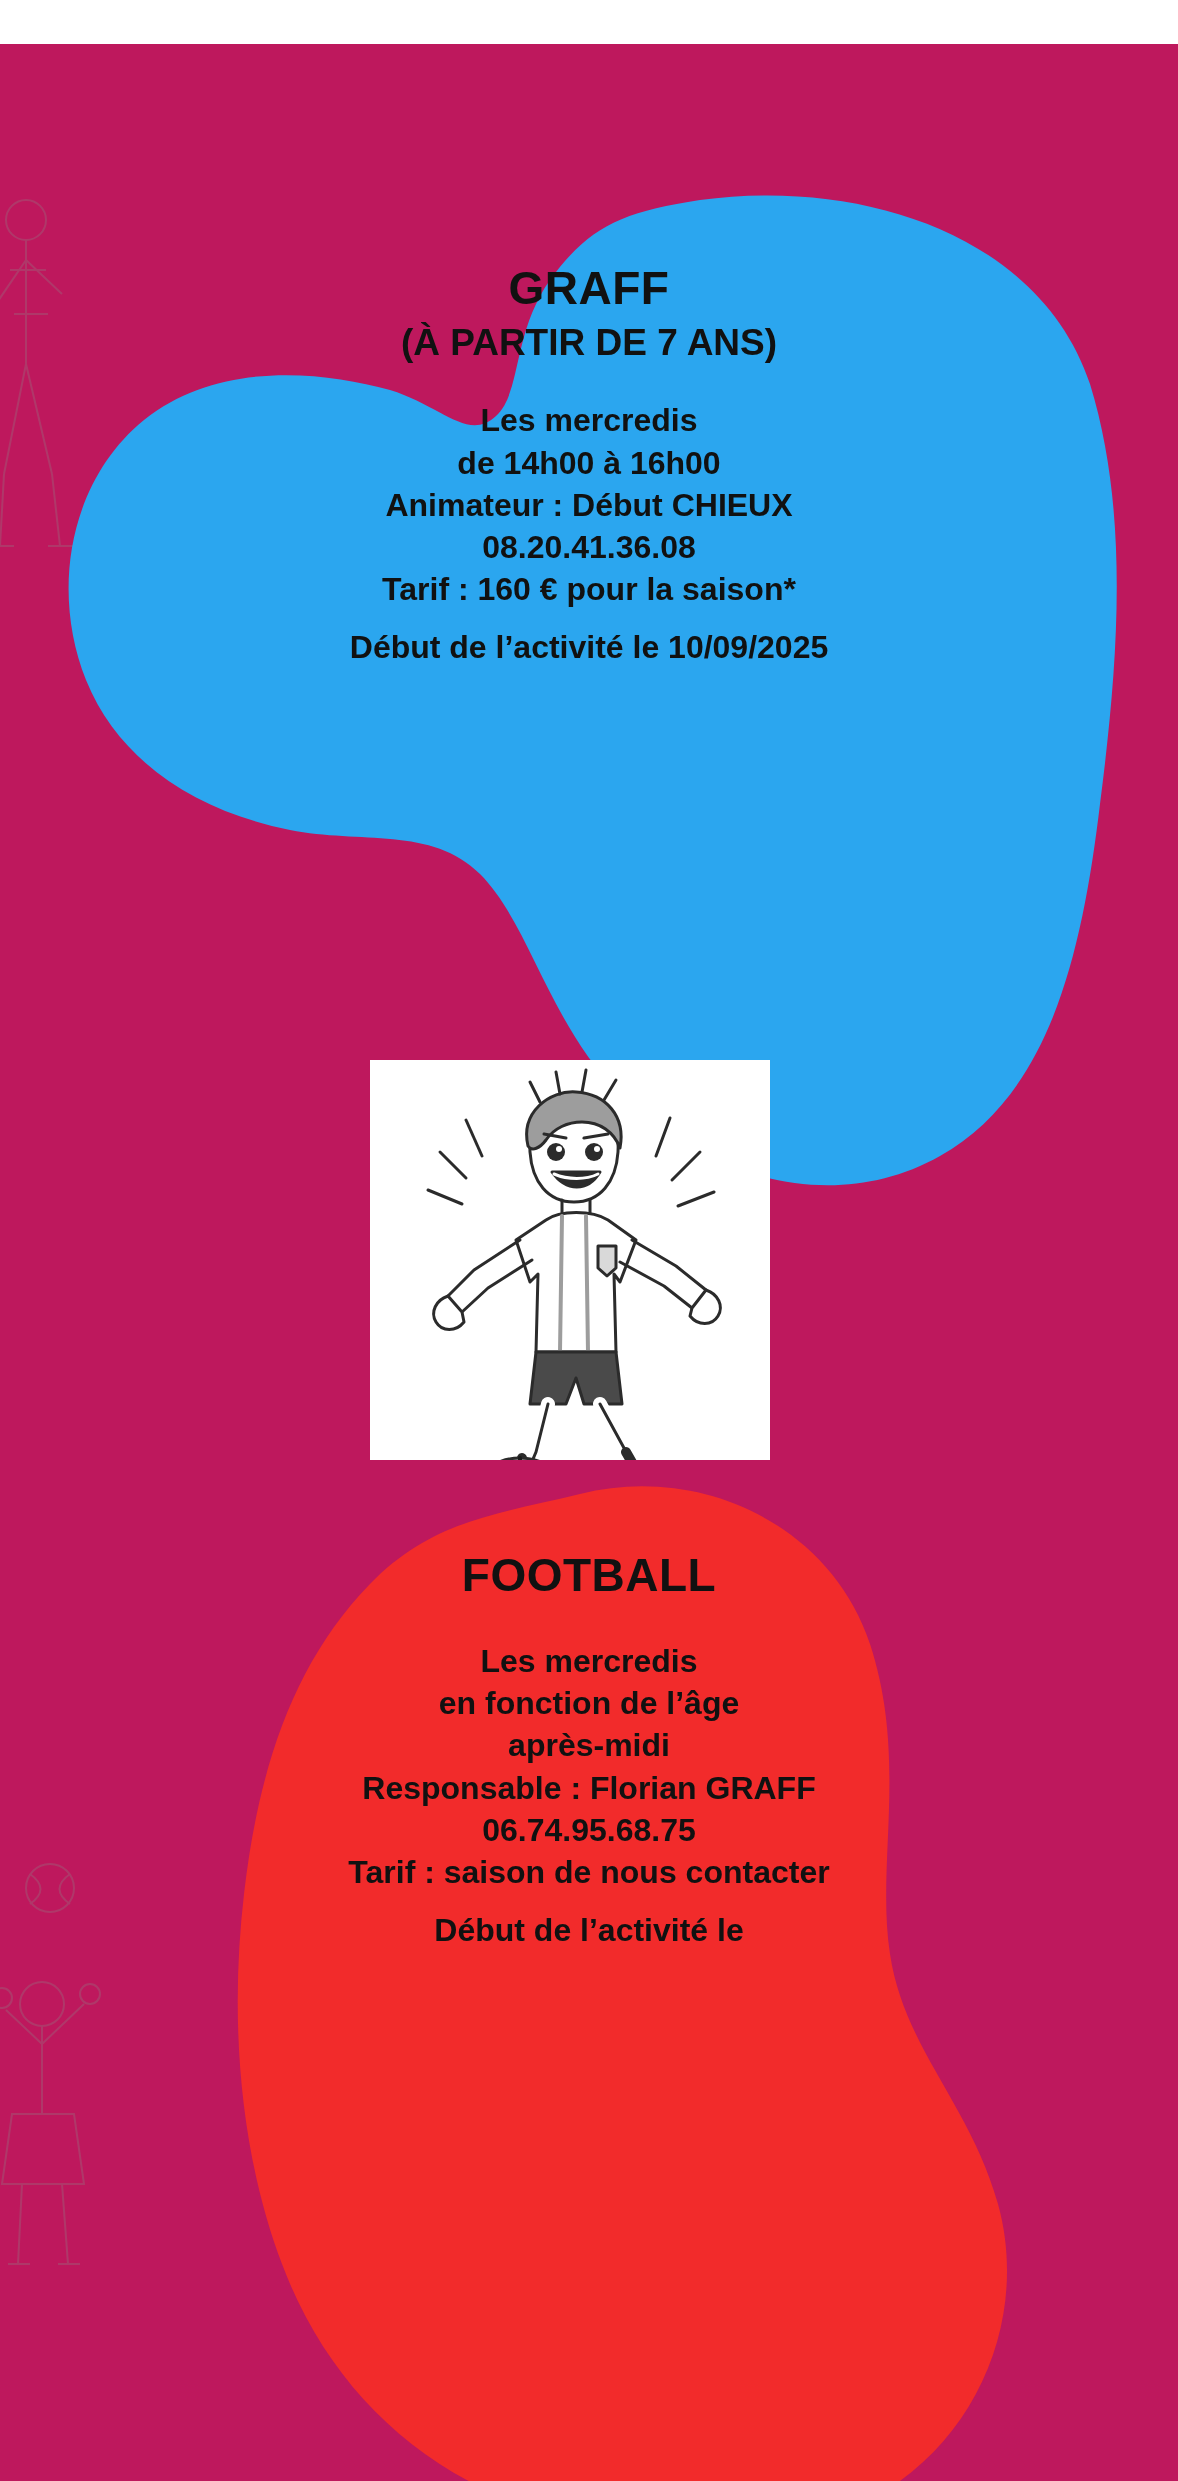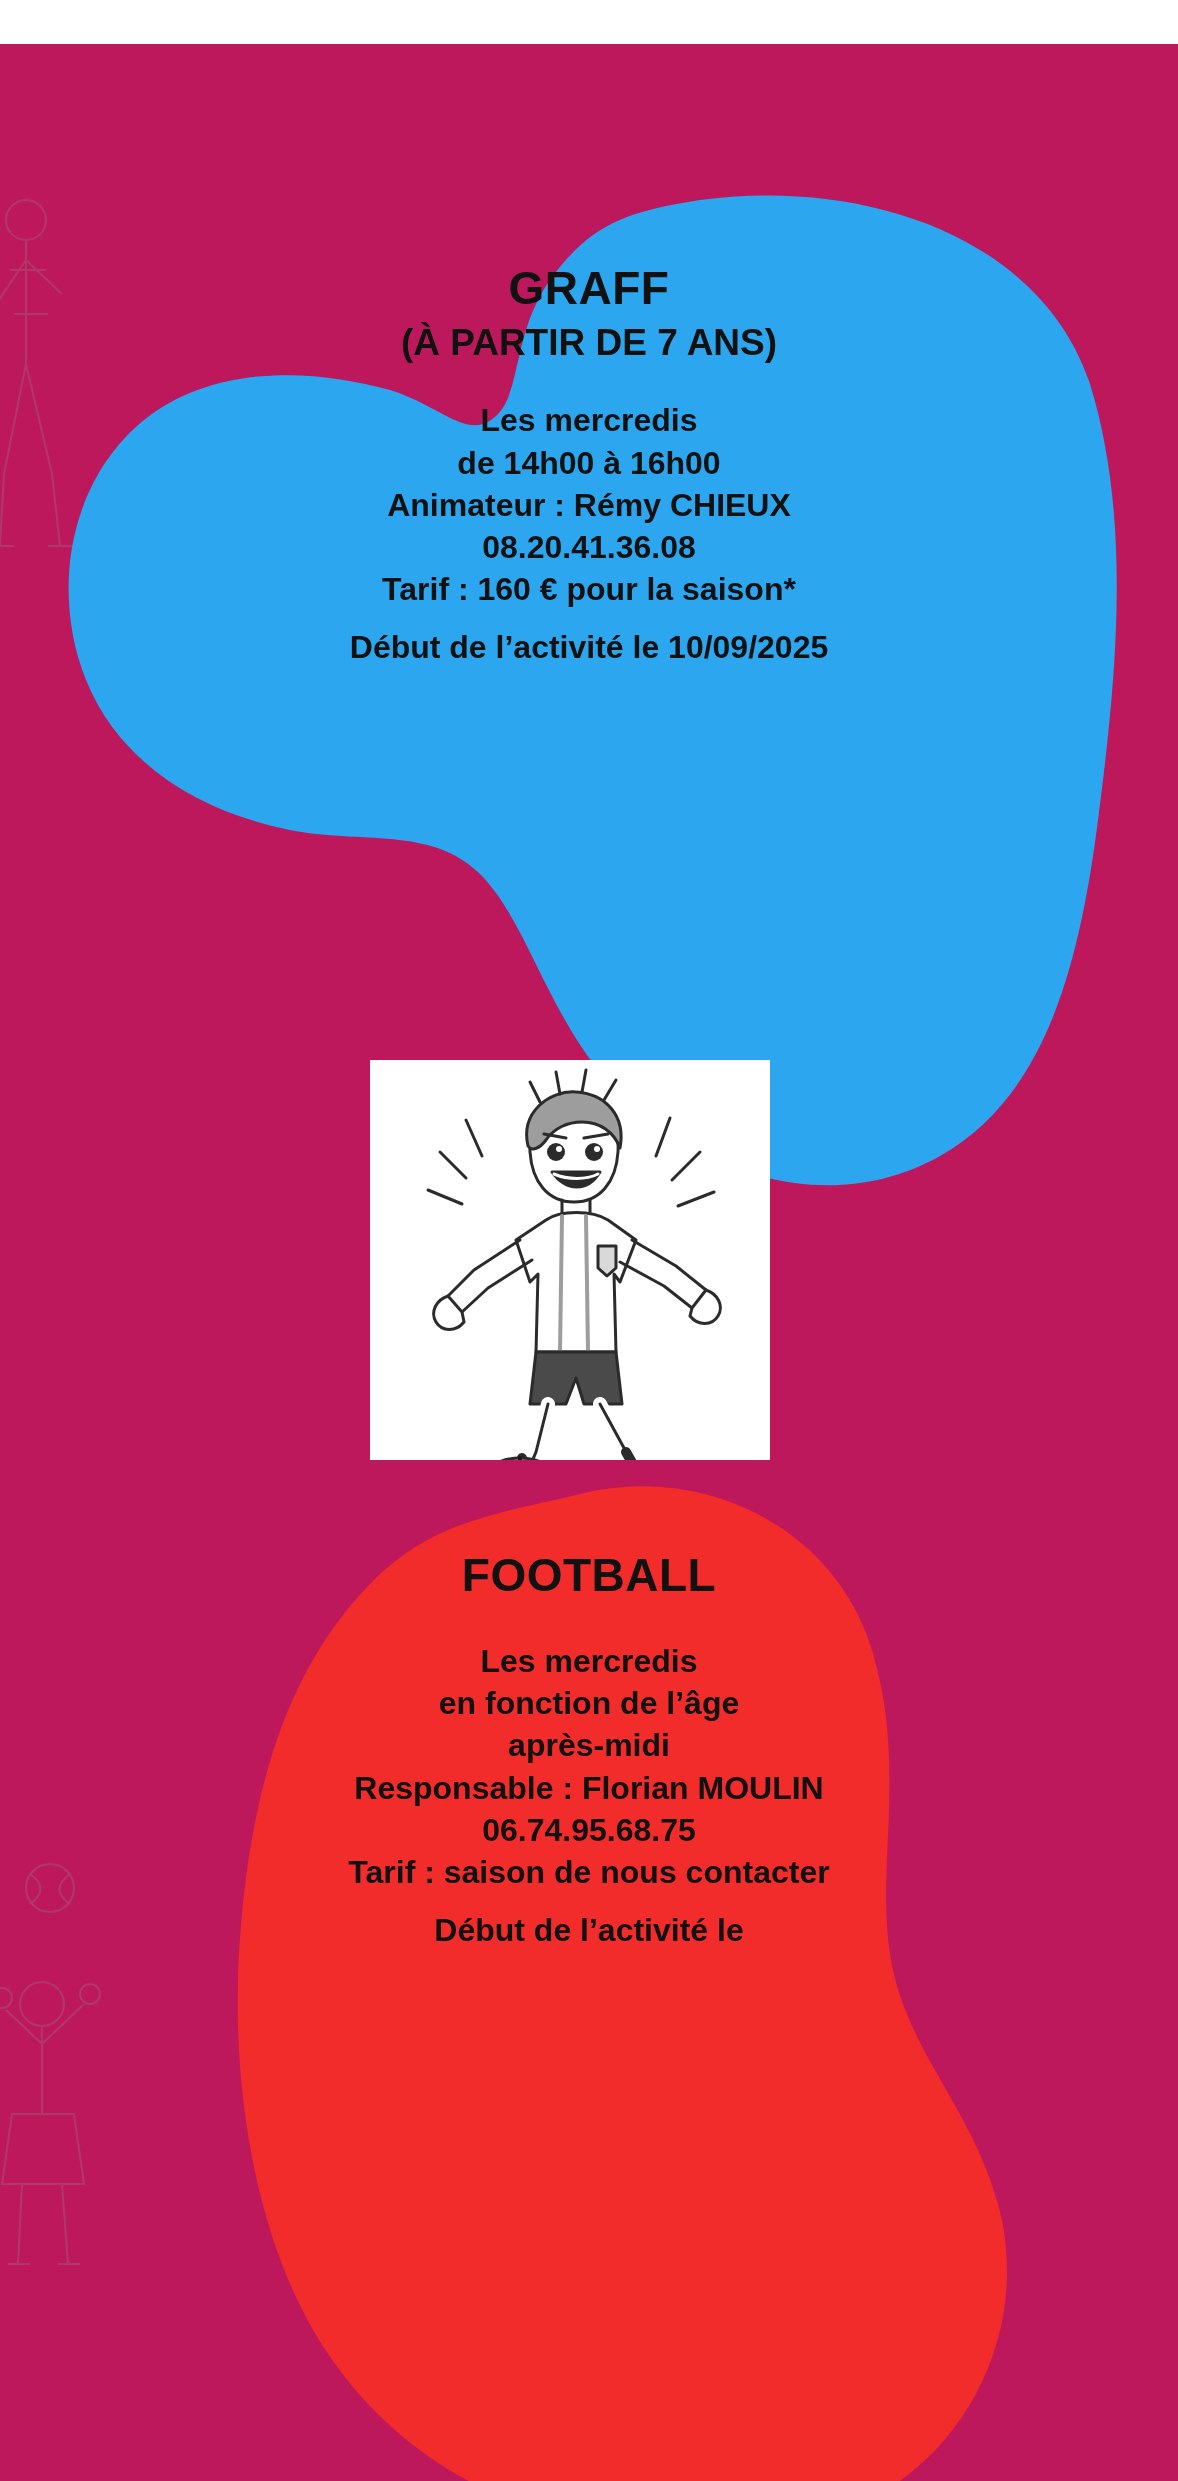--- a/index.html
+++ b/index.html
@@ -243,35 +243,35 @@
       <path d="M194 420 C204 432 204 448 198 462" stroke="#1a1a1a" stroke-width="4"></path>
     </svg>
   </div>
 
   <div class="block" id="graff-block">
     <h1 class="title">GRAFF</h1>
     <h2 class="subtitle">(À PARTIR DE 7 ANS)</h2>
     <div class="details">
       <span class="line">Les mercredis</span>
       <span class="line">de 14h00 à 16h00</span>
-      <span class="line">Animateur : Rémy CHIEUX</span>
+      <span class="line">Animateur : Début CHIEUX</span>
       <span class="line">08.20.41.36.08</span>
       <span class="line">Tarif : 160 € pour la saison*</span>
       <span class="spacer"></span>
       <span class="line">Début de l’activité le 10/09/2025</span>
     </div>
   </div>
 
   <div class="block" id="football-block">
     <h1 class="title">FOOTBALL</h1>
     <div class="details">
       <span class="line">Les mercredis</span>
       <span class="line">en fonction de l’âge</span>
       <span class="line">après-midi</span>
-      <span class="line">Responsable : Florian MOULIN</span>
+      <span class="line">Responsable : Florian GRAFF</span>
       <span class="line">06.74.95.68.75</span>
       <span class="line">Tarif : saison de nous contacter</span>
       <span class="spacer"></span>
       <span class="line">Début de l’activité le</span>
     </div>
   </div>
 
 </div>
 
 </body></html>

